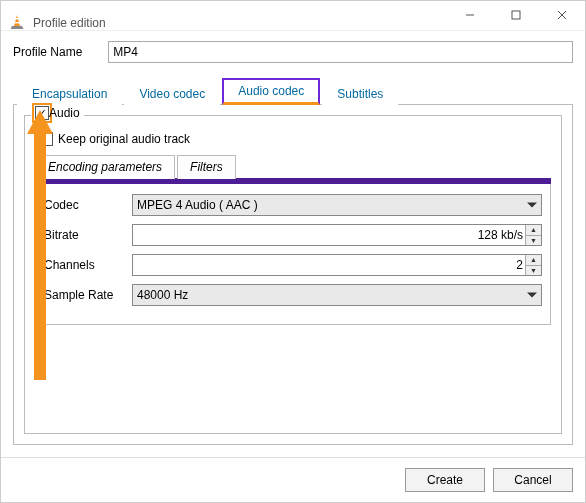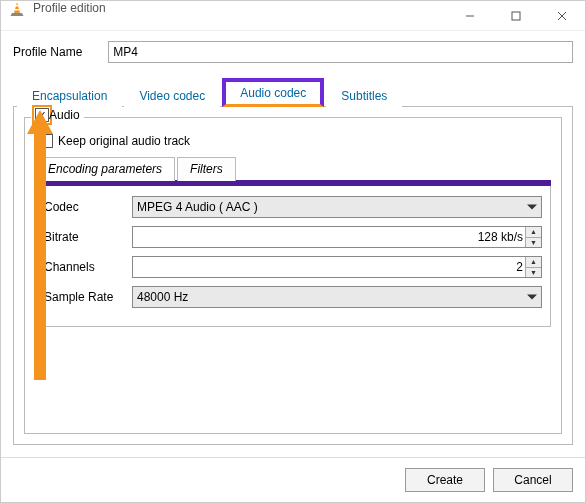--- a/index.html
+++ b/index.html
@@ -15,21 +15,21 @@
     height: 503px;
     border: 1px solid #ccc;
     display: flex;
     flex-direction: column;
     background: #fff;
     position: relative;
   }
   .titlebar {
     height: 30px;
     display: flex;
-    align-items: flex-start;
+    align-items: flex-end;
     background: #fff;
     border-bottom: 1px solid #eee;
   }
   .titlebar .appicon {
     width: 16px; height: 16px;
     margin: 0 8px;
   }
   .titlebar .title { color: #555; }
   .titlebar .spacer { flex: 1; }
   .winbtn {
@@ -68,21 +68,21 @@
     bottom: -1px;
     background: #f5f5f5;
     color: #0369a1;
     margin-right: 2px;
   }
   .tab.inactive {
     background: #fff;
     border-color: transparent;
   }
   .tab.selected {
-    border: 4px solid #6d28d9;
+    border: 2px solid #6d28d9;
     border-bottom: 3px solid #f4941e;
     background: #fff;
   }
   .panel {
     border: 1px solid #bbb;
     border-top: none;
     padding: 10px;
     flex: 1;
     position: relative;
   }

